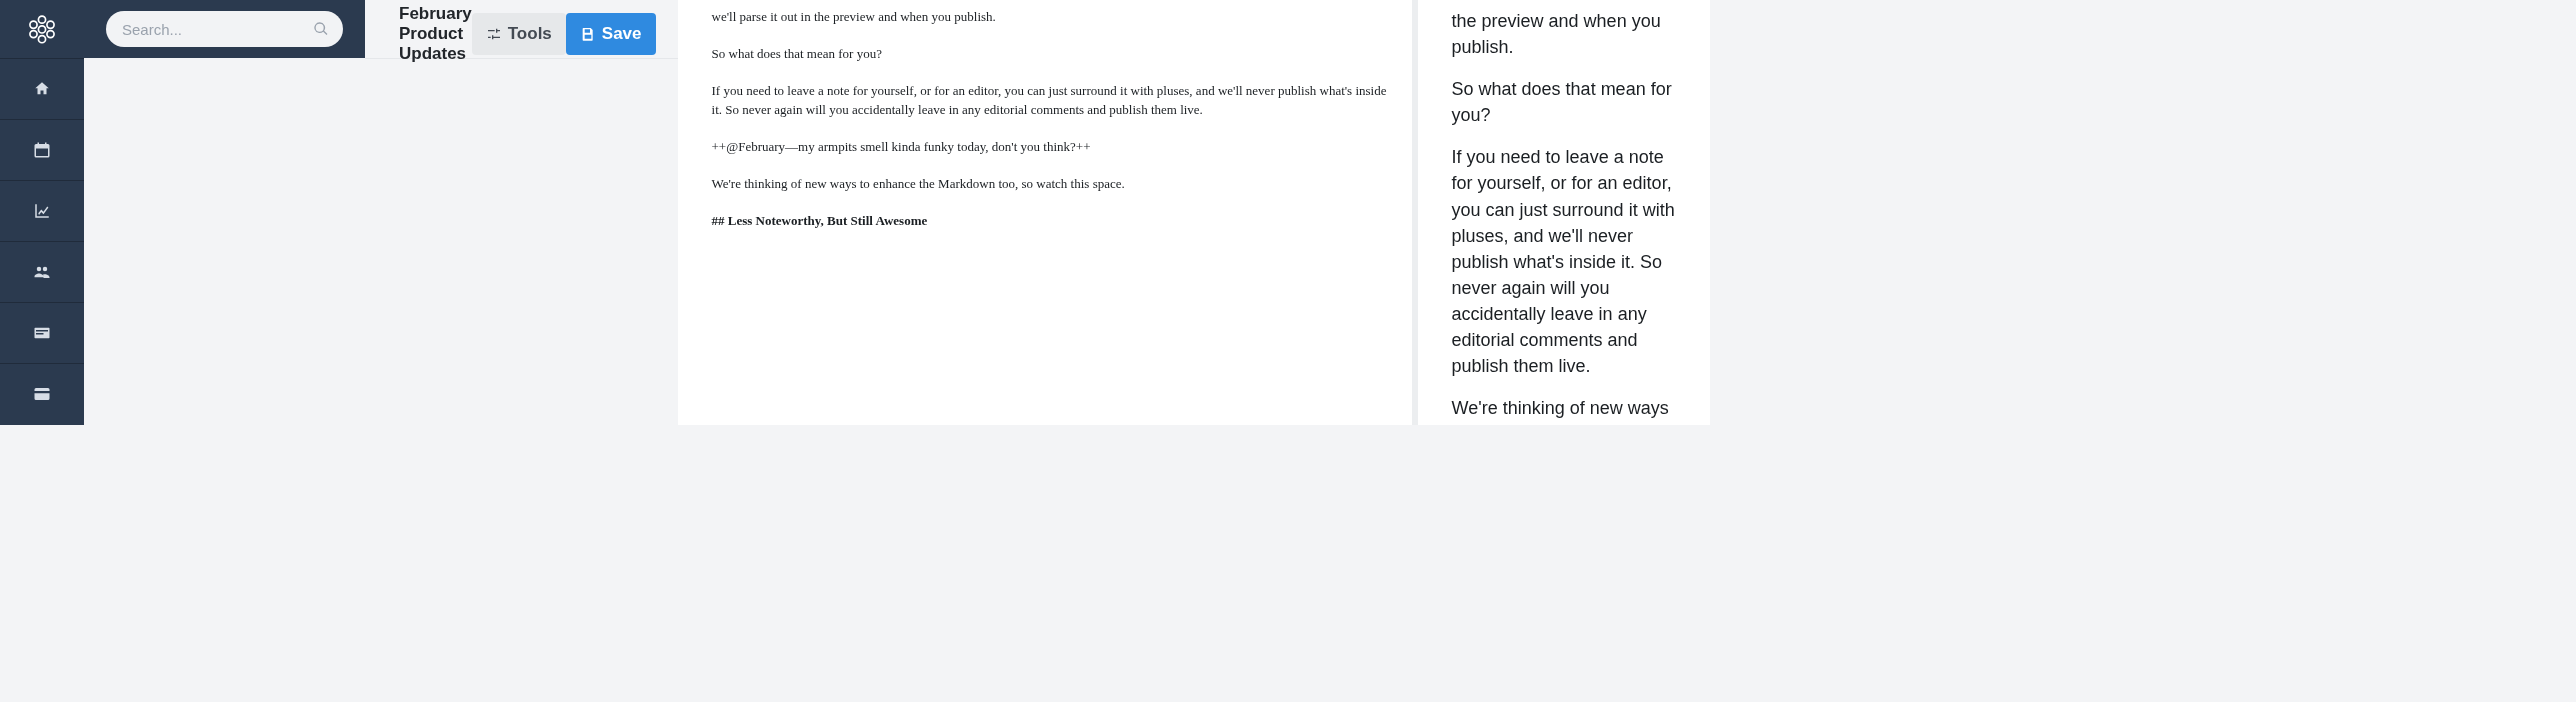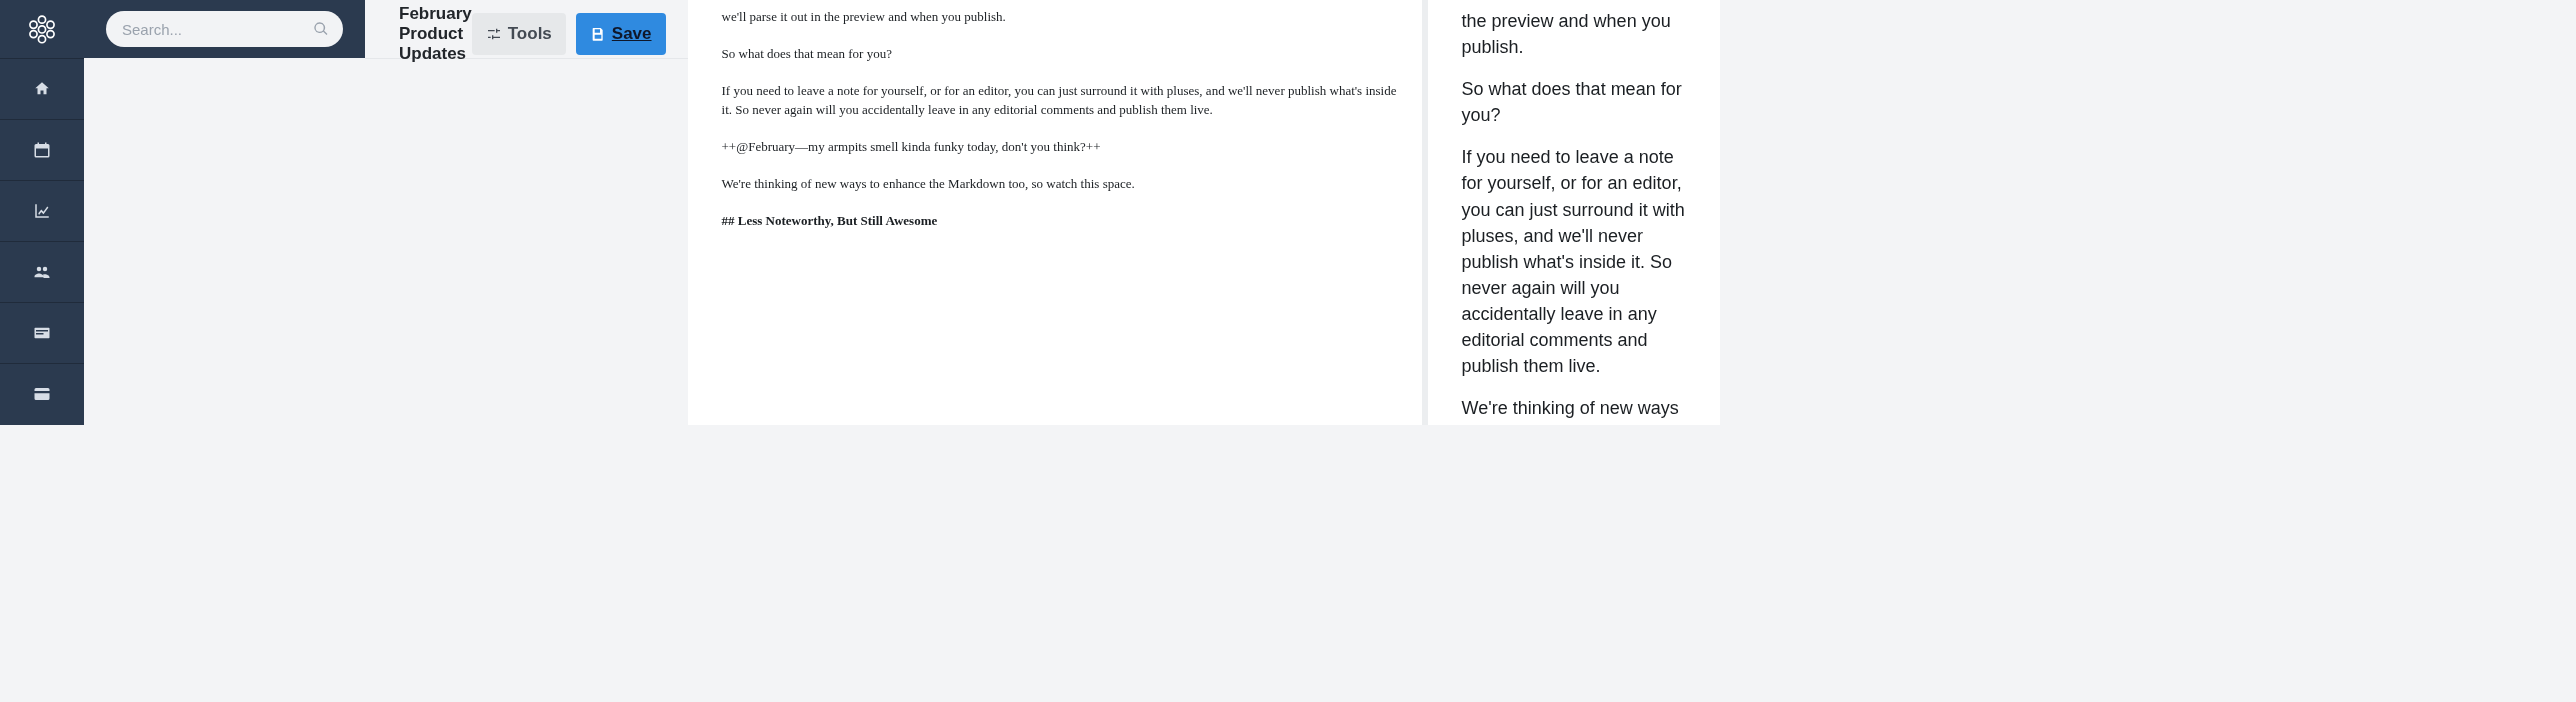--- a/index.html
+++ b/index.html
@@ -17,25 +17,25 @@
 .main { flex: 1; display: flex; flex-direction: row; min-width: 0; }
 .topbar { height: 58px; background: #2b3a4f; display: flex; align-items: center; justify-content: flex-end; padding: 0 22px; }
 .search-wrap { position: relative; }
 .search-input { width: 237px; height: 36px; border-radius: 20px; border: none; background: #f2f3f5; padding: 0 40px 0 16px; font-size: 15px; color: #555; outline: none; }
 .search-input::placeholder { color: #9aa2ad; }
 .search-ico { position: absolute; right: 14px; top: 50%; transform: translateY(-50%); width: 16px; height: 16px; fill: #9aa2ad; pointer-events:none; }
 
 
 .subbar { height: 59px; background: #f3f4f6; display: flex; align-items: center; justify-content: space-between; padding: 9px 22px 0 34px; border-bottom: 1px solid #e5e7ea; }
 .subbar-title { font-weight: 700; font-size: 17px; color: #22262b; }
-.subbar-actions { display: flex; gap: 10px; }
+.subbar-actions { display: flex; }
 .btn { height: 42px; border-radius: 4px; display: inline-flex; align-items: center; padding: 0 14px; font-size: 17px; font-weight: 600; cursor: pointer; border: none; gap: 6px; }
 .btn-tools { background: #e6e8ea; color: #434a53; }
 .btn-tools svg { width: 16px; height: 16px; fill: #434a53; }
-.btn-save { background: #2f8ae0; color: #0f172a; text-decoration: underline; }
+.btn-save { background: #2f8ae0; color: #ffffff; }
 .btn-save svg { width: 16px; height: 16px; fill: #fff; }
 
 
 .split { flex: 1; display: flex; min-height: 0; background:#fff;}
 .pane { overflow: hidden; padding: 8px 24px 12px 34px; }
 .pane.left { width: 740px; border-right: 6px solid #eceef0; }
 .pane.right { flex:1; padding-right: 24px; }
 
 .md { font-family: Georgia, "Times New Roman", serif; font-size: 13px; line-height: 1.46; color: #1b1f23; }
 .md p { margin-bottom: 18px; }

